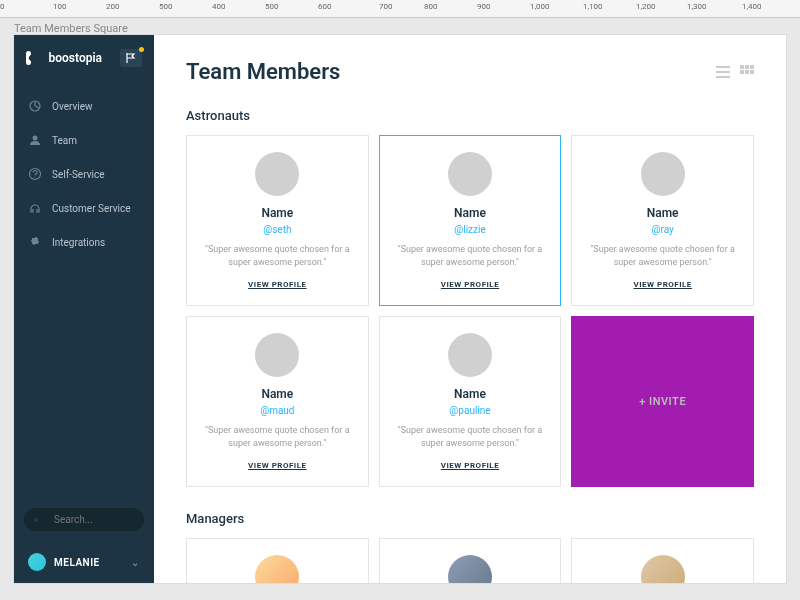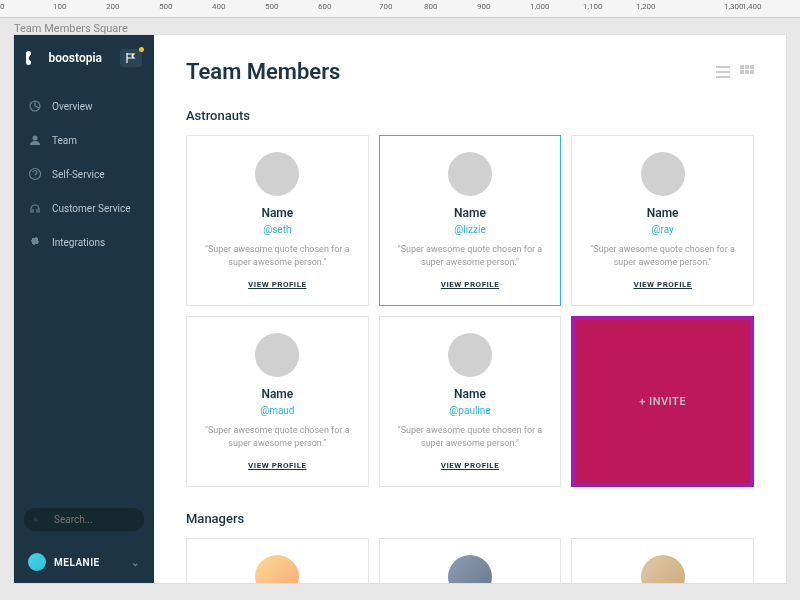--- a/index.html
+++ b/index.html
@@ -29,21 +29,21 @@
 .vt{cursor:pointer}
 .section-h{font-size:13px;color:#1d3444;margin:24px 0 12px;font-weight:500}
 .grid{display:grid;grid-template-columns:repeat(3,1fr);gap:10px}
 .card{border:1px solid #e5e5e5;padding:16px 12px;text-align:center;background:#fff}
 .card.sel{border:1.5px solid #29b6f6}
 .avatar-ph{width:44px;height:44px;border-radius:50%;background:#d0d0d0;margin:0 auto 10px}
 .card-name{font-size:12px;font-weight:600;color:#1d3444;margin-bottom:4px}
 .card-handle{font-size:10px;color:#29b6f6;margin-bottom:8px}
 .card-quote{font-size:9px;color:#9e9e9e;line-height:1.4;margin-bottom:12px}
 .view-profile{font-size:8px;font-weight:700;letter-spacing:.5px;color:#1d3444;text-decoration:underline;cursor:pointer}
-.invite-card{border:4px solid #a21caf;background:#be185d;display:flex;align-items:center;justify-content:center;color:#bbb;font-size:11px;font-weight:600;letter-spacing:.5px;cursor:pointer}
+.invite-card{border:4px solid #a21caf;background:#a21caf;display:flex;align-items:center;justify-content:center;color:#bbb;font-size:11px;font-weight:600;letter-spacing:.5px;cursor:pointer}
 .avatar-img{width:44px;height:44px;border-radius:50%;margin:0 auto}
 .av1{background:linear-gradient(135deg,#ffd89b,#f6a96c)}
 .av2{background:linear-gradient(135deg,#8d9db6,#667788)}
 .av3{background:linear-gradient(135deg,#e0c9a6,#c9a876)}
 svg{display:block}
 </style>
 </head>
 <body>
 
 <div class="ruler-h" id="ruler">
@@ -53,21 +53,21 @@
     <span style="left: 159px;">500</span>
     <span style="left: 212px;">400</span>
     <span style="left: 265px;">500</span>
     <span style="left: 318px;">600</span>
     <span style="left: 379px;">700</span>
     <span style="left: 424px;">800</span>
     <span style="left: 477px;">900</span>
     <span style="left: 530px;">1,000</span>
     <span style="left: 583px;">1,100</span>
     <span style="left: 636px;">1,200</span>
-    <span style="left: 724px;">1,300</span>
+    <span style="left: 687px;">1,300</span>
     <span style="left: 742px;">1,400</span>
   </div>
 <div class="artboard-label">Team Members Square</div>
 
 <div class="canvas">
   <aside class="sidebar">
     <div class="brand">
       <span class="brand-icon"></span>
       <span>boostopia</span>
       <span class="flag-btn">

